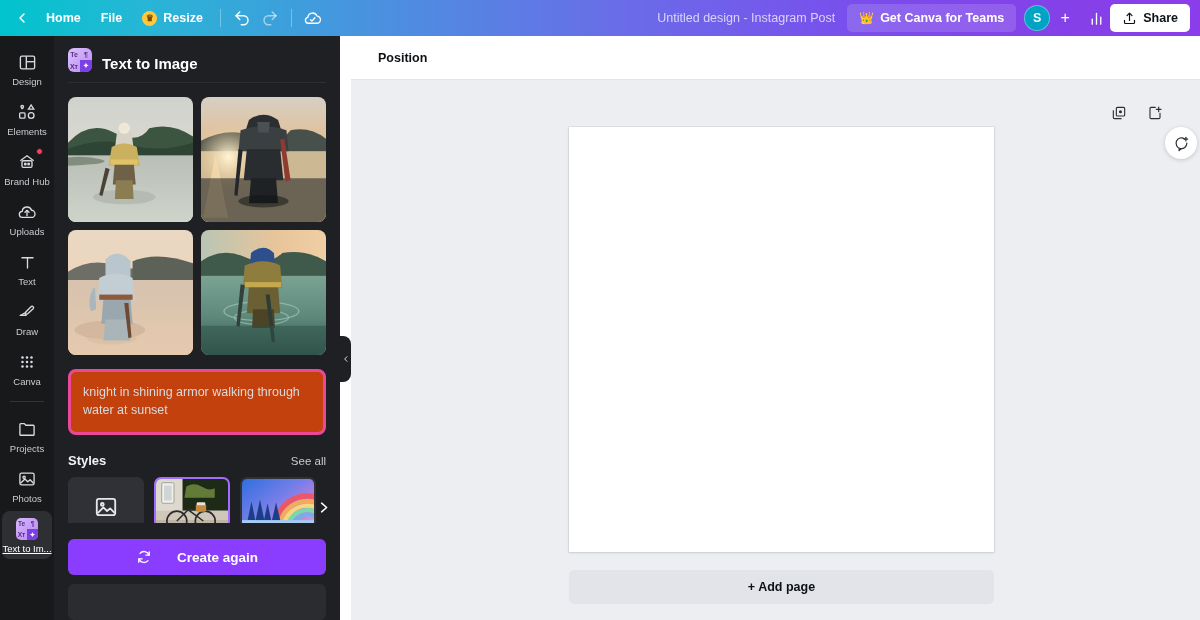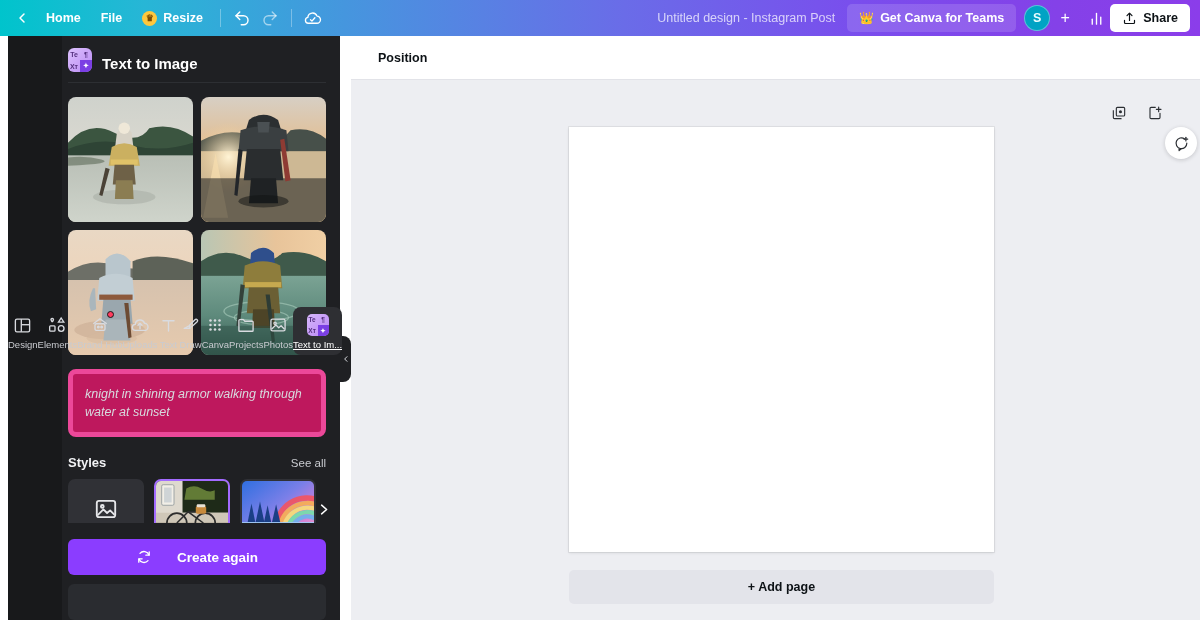--- a/index.html
+++ b/index.html
@@ -60,22 +60,22 @@
   .share-btn {
     display:flex; align-items:center; gap: 6px;
     height: 28px; padding: 0 12px; border-radius: 5px;
     background: #fff; color: #0d1216; font-size: 12.5px; font-weight: 700;
     cursor: pointer;
   }
 
   
   .rail {
     position: absolute; top: 36px; left: 0; width: 54px; height: 584px;
-    background: #18191b; display: flex; flex-direction: row; align-items: center;
-    padding-top: 8px; z-index: 30; margin-left: 8px;
+    background: #18191b; display: flex; flex-direction: column; align-items: center;
+    padding-top: 8px; z-index: 30;
   }
   .rail-item {
     position: relative;
     width: 50px; padding: 7px 0 5px; margin-bottom: 2px;
     display: flex; flex-direction: column; align-items: center; gap: 3px;
     border-radius: 8px; cursor: pointer;
   }
   .rail-item.active { background: #2e2f33; }
   .rail-label {
     color: #c9cbd0; font-size: 9.5px; line-height: 11px; text-align: center;
@@ -126,28 +126,27 @@
   }
   .img-cell {
     position: relative; width: 100%; aspect-ratio: 1/1;
     border-radius: 8px; overflow: hidden; cursor: pointer;
     background: #2a2b2e;
   }
   .img-cell svg { display:block; width: 100%; height: 100%; }
 
   .prompt-box {
     margin-top: 14px;
-    background: #be185d;
-    border: 5px solid #ec4899;
+    background: #c2410c;
+    border: 3px solid #ec4899;
     border-radius: 8px;
     padding: 11px 12px;
     min-height: 66px;
     color: #d8dade; font-size: 12.5px; line-height: 18px;
     cursor: text;
-    font-style: italic;
   }
 
   .styles-head {
     display:flex; align-items: center; justify-content: space-between;
     margin-top: 18px;
   }
   .styles-title { color: #f1f2f4; font-size: 13px; font-weight: 600; }
   .styles-seeall { color: #c9cbd0; font-size: 11.5px; cursor: pointer; }
 
   .styles-row {

